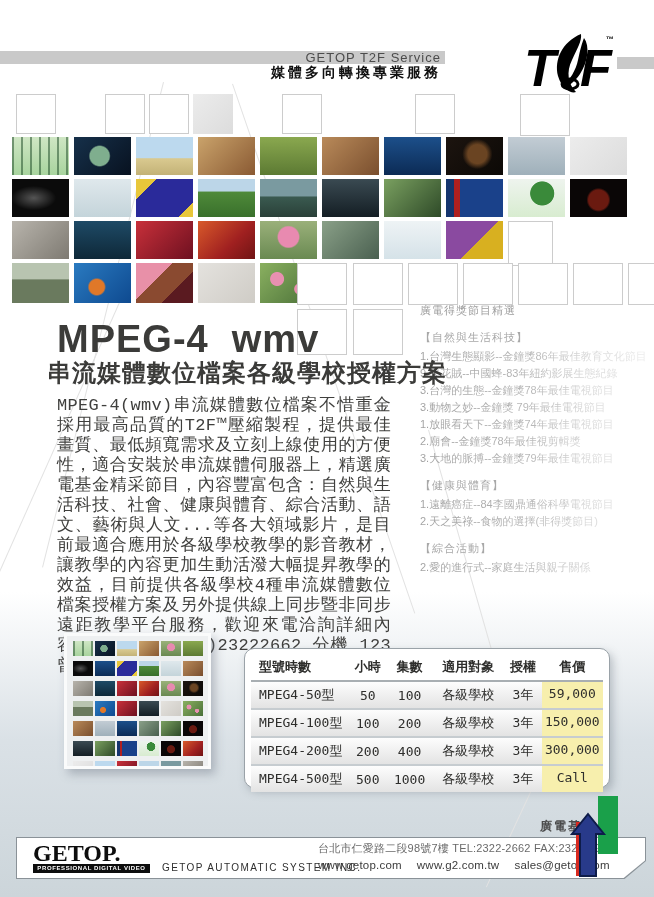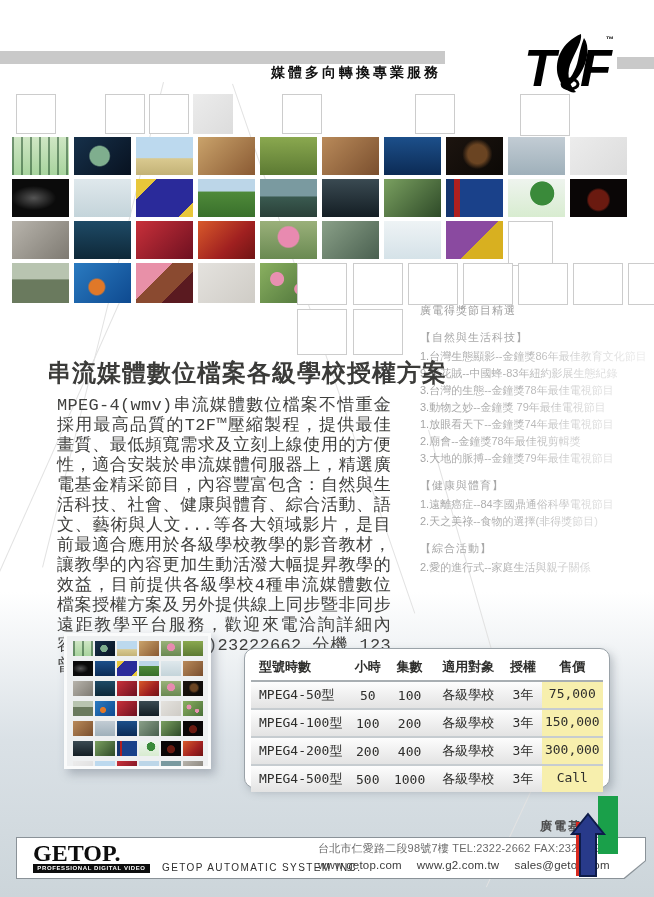--- a/index.html
+++ b/index.html
@@ -118,20 +118,21 @@
   <div class="haze"></div>
 
   <div class="swoosh-line" style="left:163px;top:82px;height:500px;transform:rotate(14deg);"></div>
   <div class="swoosh-line" style="left:232px;top:84px;height:560px;transform:rotate(-19deg);"></div>
   <div class="swoosh-line" style="left:120px;top:300px;height:330px;transform:rotate(24deg);"></div>
   <div class="swoosh-line" style="left:428px;top:430px;height:300px;transform:rotate(-16deg);"></div>
   <div class="swoosh-line" style="left:545px;top:760px;height:140px;transform:rotate(25deg);"></div>
 
   <div class="hdr-bar-left"></div>
   <div class="hdr-bar-right"></div>
+  <div class="hdr-service">GETOP T2F Service</div>
   <div class="hdr-service-sub">媒體多向轉換專業服務</div>
 
   <div class="t2f">
     <svg width="96" height="66" viewBox="0 0 96 66">
       <text x="0" y="54" font-family="Liberation Sans, DejaVu Sans, sans-serif" font-size="52" font-weight="900" font-style="italic" fill="#000">T</text>
       <text x="56" y="54" font-family="Liberation Sans, DejaVu Sans, sans-serif" font-size="52" font-weight="900" font-style="italic" fill="#000">F</text>
       <path d="M57,2 C38,10 30,28 34,44 C38,58 48,62 52,60 C44,52 42,40 48,28 C53,17 58,9 57,2 Z" fill="#000"></path>
       <path d="M60,6 C66,14 64,30 56,42 C50,51 42,56 38,55 C46,48 52,38 54,28 C56,18 58,11 60,6 Z" fill="#000"></path>
       <ellipse cx="46" cy="52" rx="8" ry="5" fill="none" stroke="#000" stroke-width="3"></ellipse>
       <text x="82" y="10" font-family="Liberation Sans, DejaVu Sans, sans-serif" font-size="8" font-weight="bold" fill="#000">™</text>
@@ -184,20 +185,21 @@
       <div class="tile k-empty" style="left: 353px; top: 263px; width: 50px; height: 42px;"></div>
       <div class="tile k-empty" style="left: 408px; top: 263px; width: 50px; height: 42px;"></div>
       <div class="tile k-empty" style="left: 463px; top: 263px; width: 50px; height: 42px;"></div>
       <div class="tile k-empty" style="left: 518px; top: 263px; width: 50px; height: 42px;"></div>
       <div class="tile k-empty" style="left: 573px; top: 263px; width: 50px; height: 42px;"></div>
       <div class="tile k-empty" style="left: 628px; top: 263px; width: 50px; height: 42px;"></div>
       <div class="tile k-empty" style="left: 297px; top: 309px; width: 50px; height: 46px;"></div>
       <div class="tile k-empty" style="left: 353px; top: 309px; width: 50px; height: 46px;"></div>
     </div>
 
+  <div class="title1">MPEG-4  wmv</div>
   <div class="title2">串流媒體數位檔案各級學校授權方案</div>
   <div class="bodytext">MPEG-4(wmv)串流媒體數位檔案不惜重金採用最高品質的T2F™壓縮製程，提供最佳畫質、最低頻寬需求及立刻上線使用的方便性，適合安裝於串流媒體伺服器上，精選廣電基金精采節目，內容豐富包含：自然與生活科技、社會、健康與體育、綜合活動、語文、藝術與人文...等各大領域影片，是目前最適合應用於各級學校教學的影音教材，讓教學的內容更加生動活潑大幅提昇教學的效益，目前提供各級學校4種串流媒體數位檔案授權方案及另外提供線上同步暨非同步遠距教學平台服務，歡迎來電洽詢詳細內容．來電請撥 (02)23222662 分機 123 曾小姐</div>
 
   <div class="proglist" id="proglist">
       <div class="pl-title">廣電得獎節目精選</div>
       <div class="pl-head">【自然與生活科技】</div>
       <div class="pl-item">1.台灣生態顯影--金鐘獎86年最佳教育文化節目</div>
       <div class="pl-item">9.采花賊--中國蜂-83年紐約影展生態紀錄</div>
       <div class="pl-item">3.台灣的生態--金鐘獎78年最佳電視節目</div>
       <div class="pl-item">3.動物之妙--金鐘獎 79年最佳電視節目</div>
@@ -264,21 +266,21 @@
         <div class="c-target">適用對象</div>
         <div class="c-lic">授權</div>
         <div class="c-price">售價</div>
       </div>
       <div class="pt-row pt-data">
         <div class="c-model">MPEG4-50型</div>
         <div class="c-hours">50</div>
         <div class="c-eps">100</div>
         <div class="c-target">各級學校</div>
         <div class="c-lic">3年</div>
-        <div class="c-price">75,000</div>
+        <div class="c-price">59,000</div>
       </div>
       <div class="pt-row pt-data">
         <div class="c-model">MPEG4-100型</div>
         <div class="c-hours">100</div>
         <div class="c-eps">200</div>
         <div class="c-target">各級學校</div>
         <div class="c-lic">3年</div>
         <div class="c-price">150,000</div>
       </div>
       <div class="pt-row pt-data">

